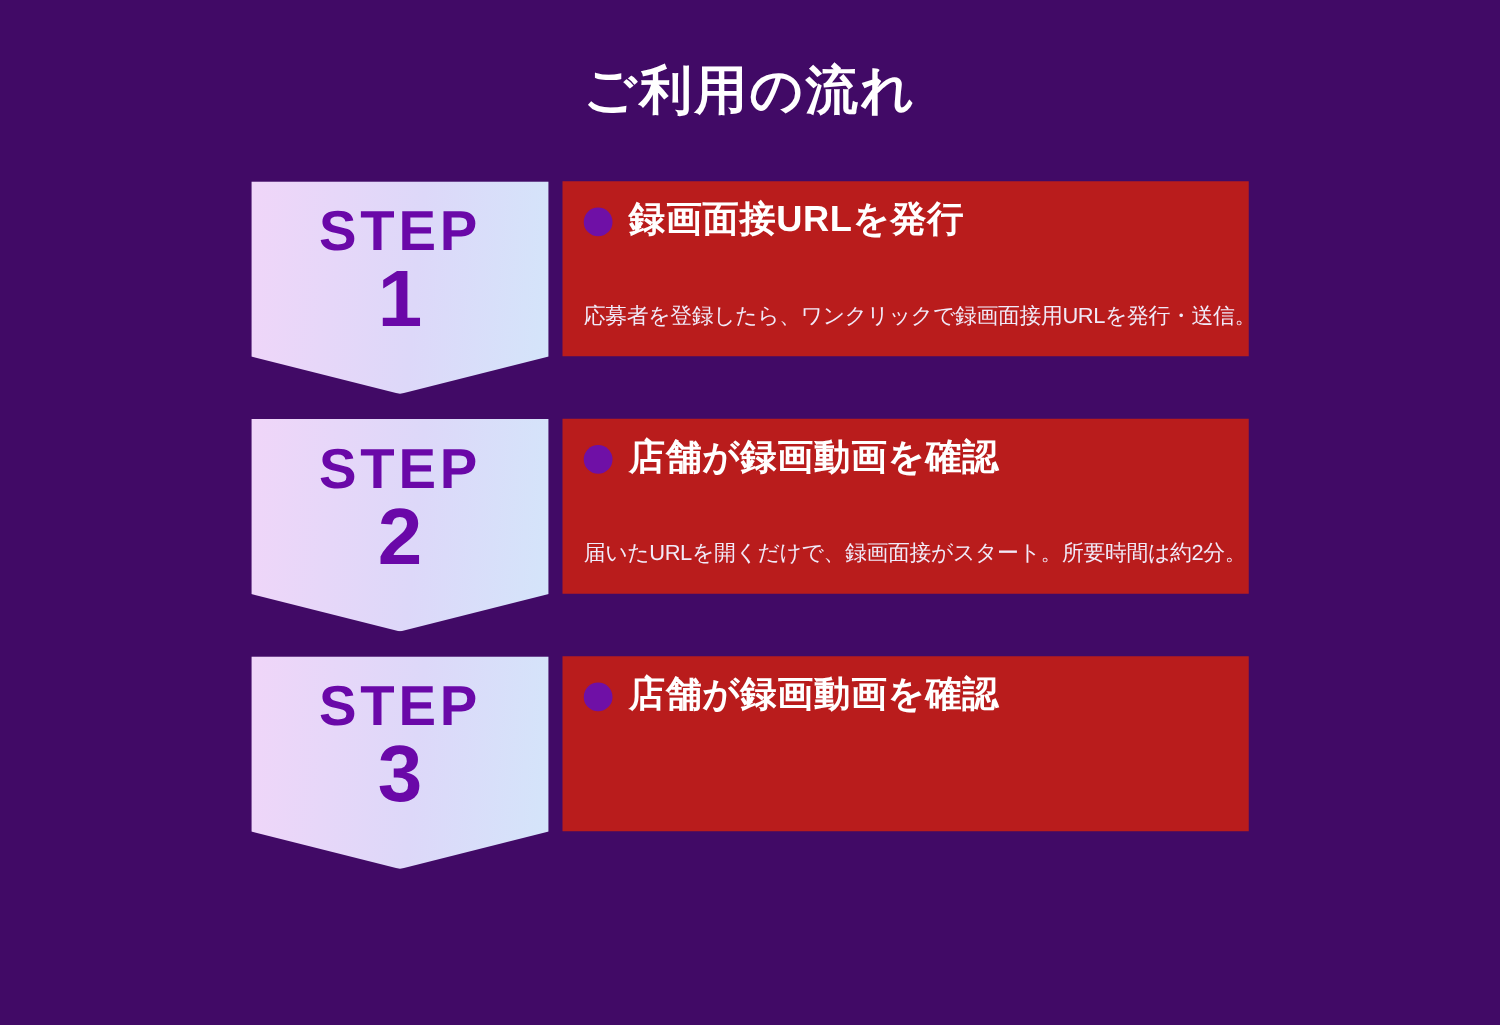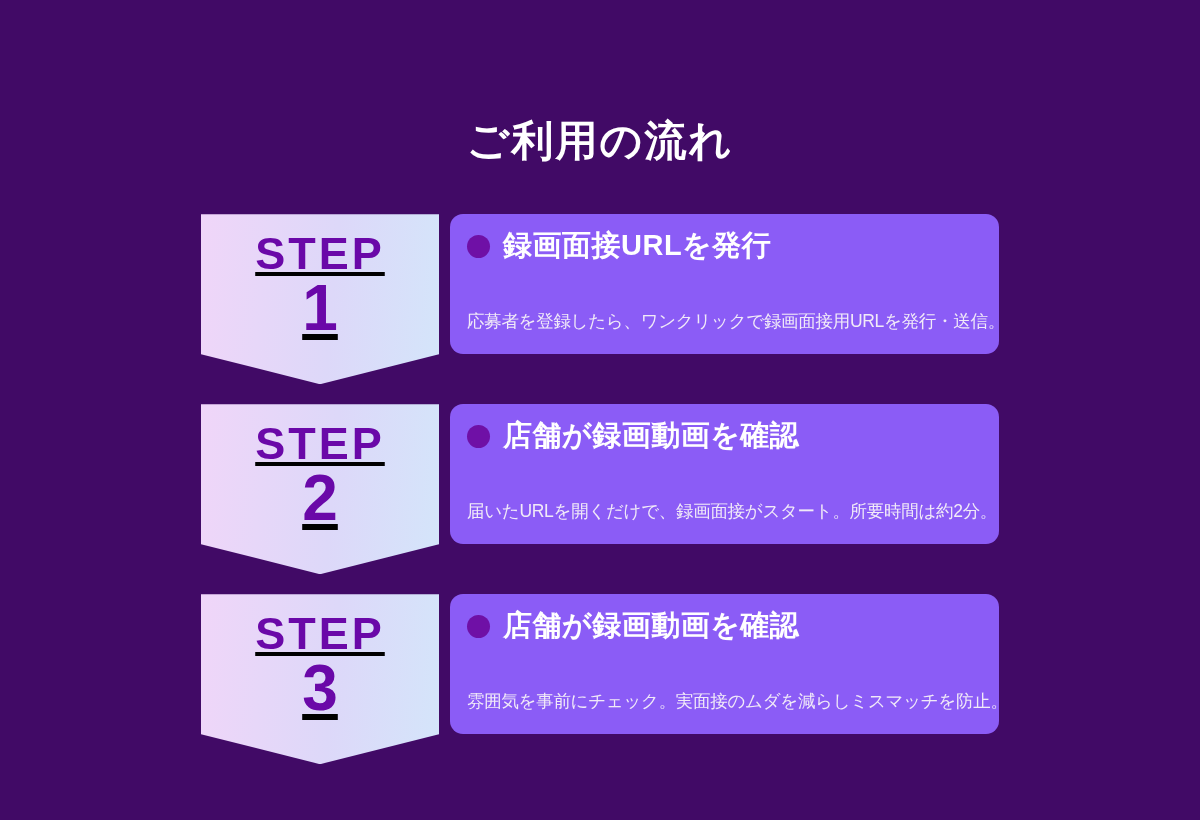--- a/index.html
+++ b/index.html
@@ -10,21 +10,21 @@
   .canvas {
     position: relative;
     width: 1200px;
     height: 820px;
     background: #410a66;
     overflow: hidden;
   }
   .container {
     width: 798px;
     margin: 0 auto;
-    padding-top: 118px;
+    padding-top: 49px;
   }
   .page-title {
     margin: 0 0 50px 0;
     text-align: center;
     color: #ffffff;
     font-size: 42px;
     font-weight: bold;
     letter-spacing: 2px;
     line-height: 1.1;
   }
@@ -38,44 +38,42 @@
     height: 170px;
     margin-right: 11px;
     background: linear-gradient(95deg, #f0d6f9 0%, #ddd8f9 55%, #d4e5fa 100%);
     clip-path: polygon(0 0, 100% 0, 100% 82.4%, 50% 100%, 0 82.4%);
     display: flex;
     flex-direction: column;
     align-items: center;
     justify-content: flex-start;
     padding-top: 17px;
     box-sizing: border-box;
-    text-decoration: underline;
   }
   .step-word {
     color: #6a08a8;
     font-size: 45px;
     font-weight: bold;
     line-height: 1.0;
     letter-spacing: 3px;
   }
   .step-number {
     color: #6a08a8;
     font-size: 64px;
     font-weight: bold;
     line-height: 0.95;
     margin-top: 2px;
   }
   .step-box {
     flex: 1 1 auto;
     height: 140px;
-    background: #8b5cf6;
+    background: #b91c1c;
     box-sizing: border-box;
     padding: 16px 12px 0 17px;
     overflow: hidden;
-    border-radius: 13px;
   }
   .step-heading-row {
     display: flex;
     align-items: center;
     margin-bottom: 9px;
   }
   .bullet-icon {
     width: 23px;
     height: 23px;
     border-radius: 50%;
@@ -139,18 +137,17 @@
     <div class="step-row">
       <div class="step-badge">
         <div class="step-word">STEP</div>
         <div class="step-number">3</div>
       </div>
       <div class="step-box">
         <div class="step-heading-row">
           <span class="bullet-icon"></span>
           <span class="step-heading">店舗が録画動画を確認</span>
         </div>
-        <div class="step-desc-line">雰囲気を事前にチェック。実面接のムダを減らしミスマッチを防止。</div>
       </div>
     </div>
 
   </div>
 </div>
 
 </body></html>

